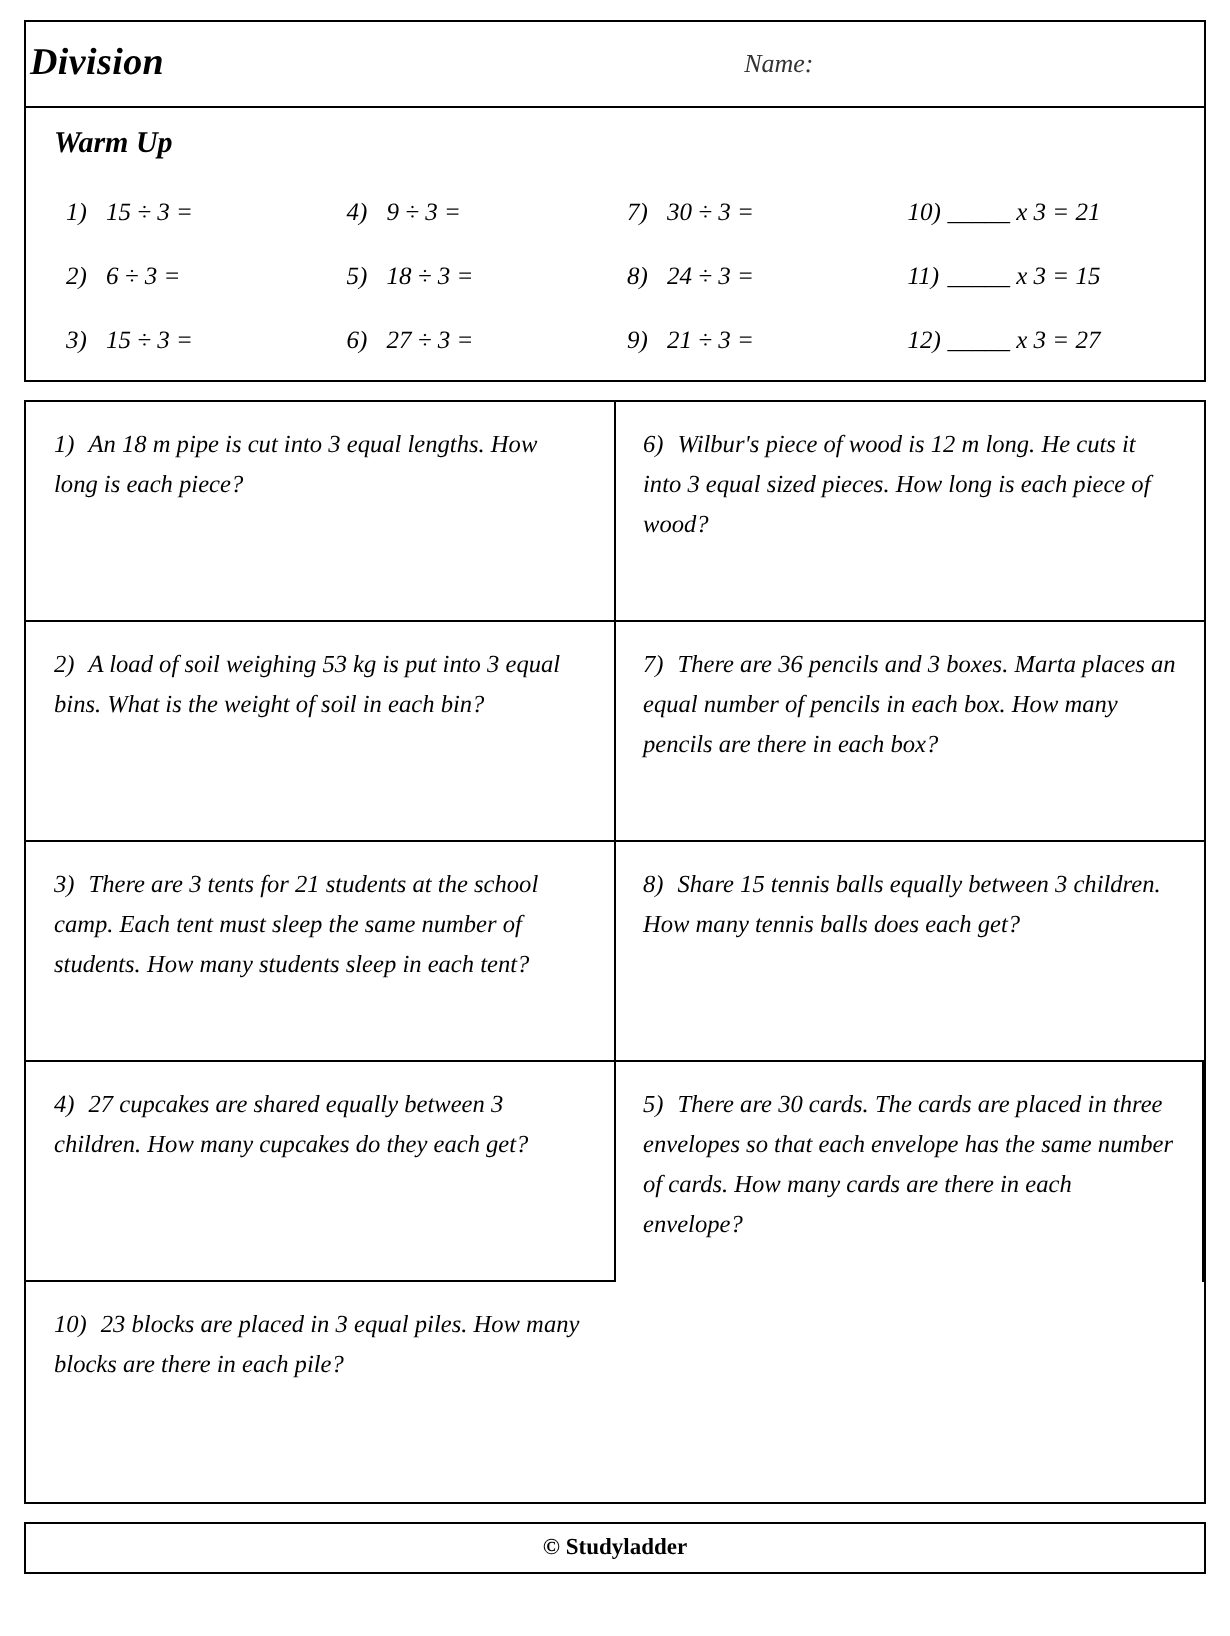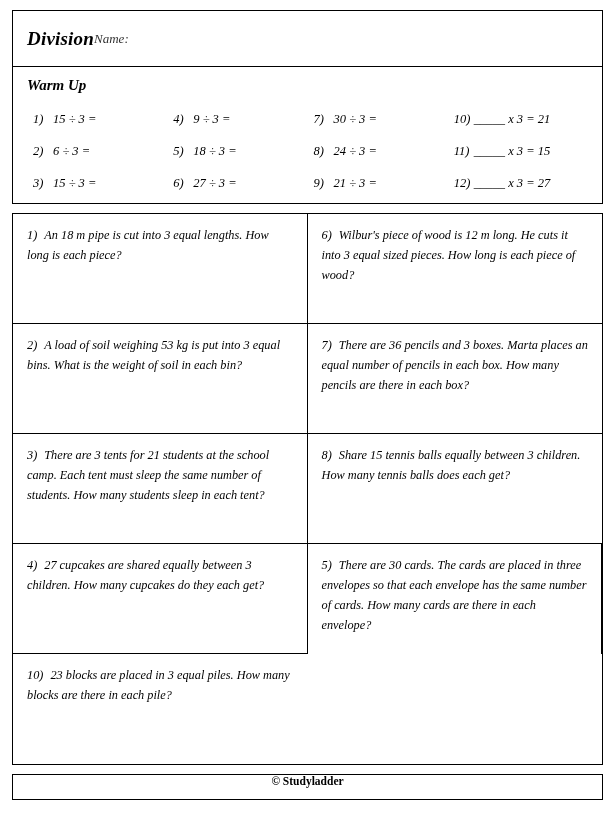--- a/index.html
+++ b/index.html
@@ -17,35 +17,36 @@
     position: relative;
     width: 615px;
     height: 818px;
     box-sizing: border-box;
     padding: 10px 12px 8px 12px;
   }
 
   
   .header-box {
     border: 1.5px solid #000;
-    height: 57px;
+    height: 44px;
     display: flex;
     align-items: center;
-    padding: 0 14px;
+    padding: 0 2px;
     box-sizing: border-box;
     text-align: center;
   }
   .header-title {
     font-family: "Liberation Serif", serif;
     font-style: italic;
     font-weight: bold;
     font-size: 19px;
     letter-spacing: 0.2px;
   }
   .header-name {
+    margin-left: 290px;
     font-style: italic;
     font-size: 13px;
     color: #333;
   }
 
   
   .warmup-box {
     border: 1.5px solid #000;
     border-top: none;
     padding: 10px 14px 12px 14px;
@@ -101,21 +102,21 @@
     font-style: italic;
     margin-right: 7px;
   }
 
   
   .footer-box {
     margin-top: 9px;
     border: 1.5px solid #000;
     height: 26px;
     display: flex;
-    align-items: flex-start;
+    align-items: center;
     justify-content: center;
     box-sizing: border-box;
   }
   .footer-text {
     font-size: 11.5px;
     font-weight: bold;
   }
 </style>
 </head>
 <body>

